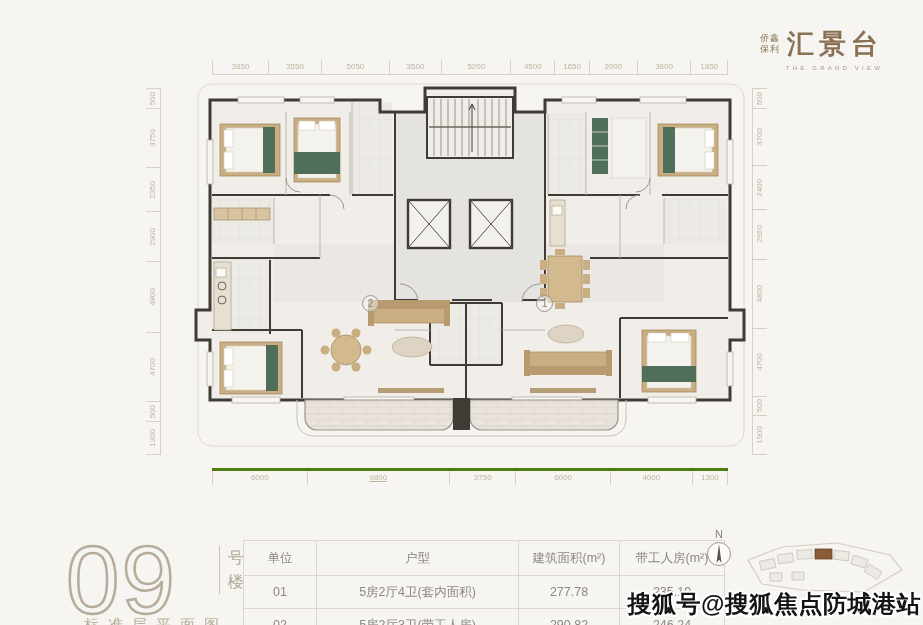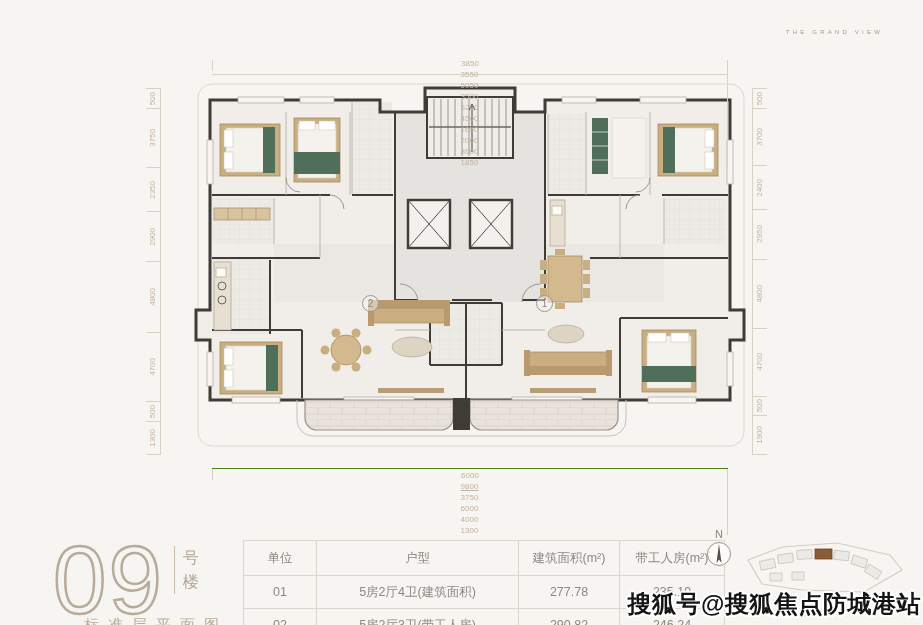--- a/index.html
+++ b/index.html
@@ -6,26 +6,26 @@
   body{
     width:923px;height:625px;position:relative;overflow:hidden;
     background:#f7f5f1;
     font-family:"Liberation Sans","DejaVu Sans",sans-serif;
     -webkit-font-smoothing:antialiased;
   }
   
   .plan-svg{position:absolute;left:0;top:0;}
   
   .dims{position:absolute;display:flex;color:#c0b3a0;font-size:8px;line-height:1;}
-  .dims-h{flex-direction:column;height:14px;}
+  .dims-h{flex-direction:row;height:14px;}
   .dims-h .dim-cell{display:flex;align-items:flex-end;justify-content:center;min-width:0;position:relative;}
   .dims-top{border-bottom:1px solid #d9d1c4;}
   .dims-top .dim-cell{border-right:1px solid #d9d1c4;padding-bottom:3px;}
   .dims-top .dim-cell:first-child{border-left:1px solid #d9d1c4;}
-  .dims-bottom{border-top:1px solid #4d7c0f;}
+  .dims-bottom{border-top:3px solid #4d7c0f;}
   .dims-bottom .dim-cell{align-items:flex-start;border-right:1px solid #d9d1c4;padding-top:3px;}
   .dims-bottom .dim-cell:first-child{border-left:1px solid #d9d1c4;}
   .dims-v{flex-direction:column;width:14px;}
   .dims-v .dim-cell{display:flex;align-items:center;justify-content:center;min-height:0;}
   .dims-left{border-right:1px solid #d9d1c4;}
   .dims-left .dim-cell{border-bottom:1px solid #d9d1c4;}
   .dims-left .dim-cell:first-child{border-top:1px solid #d9d1c4;}
   .dims-right{border-left:1px solid #d9d1c4;}
   .dims-right .dim-cell{border-bottom:1px solid #d9d1c4;}
   .dims-right .dim-cell:first-child{border-top:1px solid #d9d1c4;}
@@ -37,21 +37,21 @@
     color:#8a857d;font-size:10px;display:flex;align-items:center;justify-content:center;
     background:rgba(247,245,241,.5);
   }
   
   .logo{position:absolute;right:40px;top:26px;color:#8a7156;text-align:left;}
   .logo-row{display:flex;align-items:center;gap:7px;}
   .logo-stack{font-size:9px;line-height:1.25;letter-spacing:1px;}
   .logo-title{font-size:27px;letter-spacing:5px;font-weight:600;}
   .logo-tagline{font-size:6px;letter-spacing:3.2px;color:#ab9a82;margin-top:3px;text-align:right;}
   
-  .bldg{position:absolute;left:53px;top:536px;display:flex;align-items:flex-start;}
+  .bldg{position:absolute;left:66px;top:536px;display:flex;align-items:flex-start;gap:32px;}
   .bldg-number{
     font-size:96px;line-height:0.92;font-weight:400;color:transparent;
     -webkit-text-stroke:2.5px #b7ab99;letter-spacing:2px;
   }
   .bldg-suffix{
     margin-left:10px;margin-top:10px;padding-left:8px;border-left:1px solid #c9bfae;
     color:#b2a694;font-size:16px;line-height:1.5;display:flex;flex-direction:column;
   }
   .bldg-caption{
     position:absolute;left:84px;top:616px;color:#b7ab99;font-size:15px;letter-spacing:9px;white-space:nowrap;
@@ -376,20 +376,27 @@
     </div>
     <div class="dim-cell" style="flex-grow: 1900;">
       <span>1900</span>
     </div>
   </div>
 
 <span class="unit-badge" style="left:362px;top:295px;">2</span>
 <span class="unit-badge" style="left:536px;top:295px;">1</span>
 
 <div class="logo">
+  <div class="logo-row">
+    <div class="logo-stack">
+      <div>侨鑫</div>
+      <div>保利</div>
+    </div>
+    <div class="logo-title">汇景台</div>
+  </div>
   <div class="logo-tagline">THE GRAND VIEW</div>
 </div>
 
 <div class="bldg">
   <div class="bldg-number">09</div>
   <div class="bldg-suffix">
     <span>号</span>
     <span>楼</span>
   </div>
 </div>
@@ -400,21 +407,21 @@
       <tr>
         <th style="width: 60px;">单位</th>
         <th style="width: 189px;">户型</th>
         <th style="width: 88px; margin-left: 12px;">建筑面积(m²)</th>
         <th style="width: 92px;">带工人房(m²)</th>
       </tr>
     </thead>
   <tbody>
       <tr>
         <td>01</td>
-        <td>5房2厅4卫(建筑面积)</td>
+        <td>5房2厅4卫(套内面积)</td>
         <td>277.78</td>
         <td>235.19</td>
       </tr>
       <tr>
         <td>02</td>
         <td>5房2厅3卫(带工人房)</td>
         <td>290.82</td>
         <td>246.24</td>
       </tr>
     </tbody>

